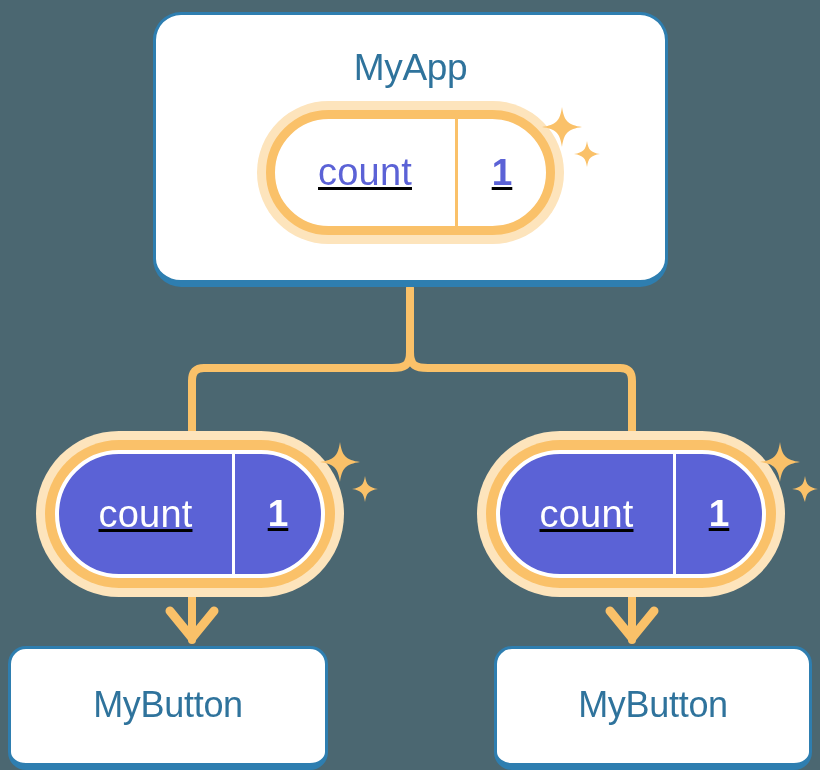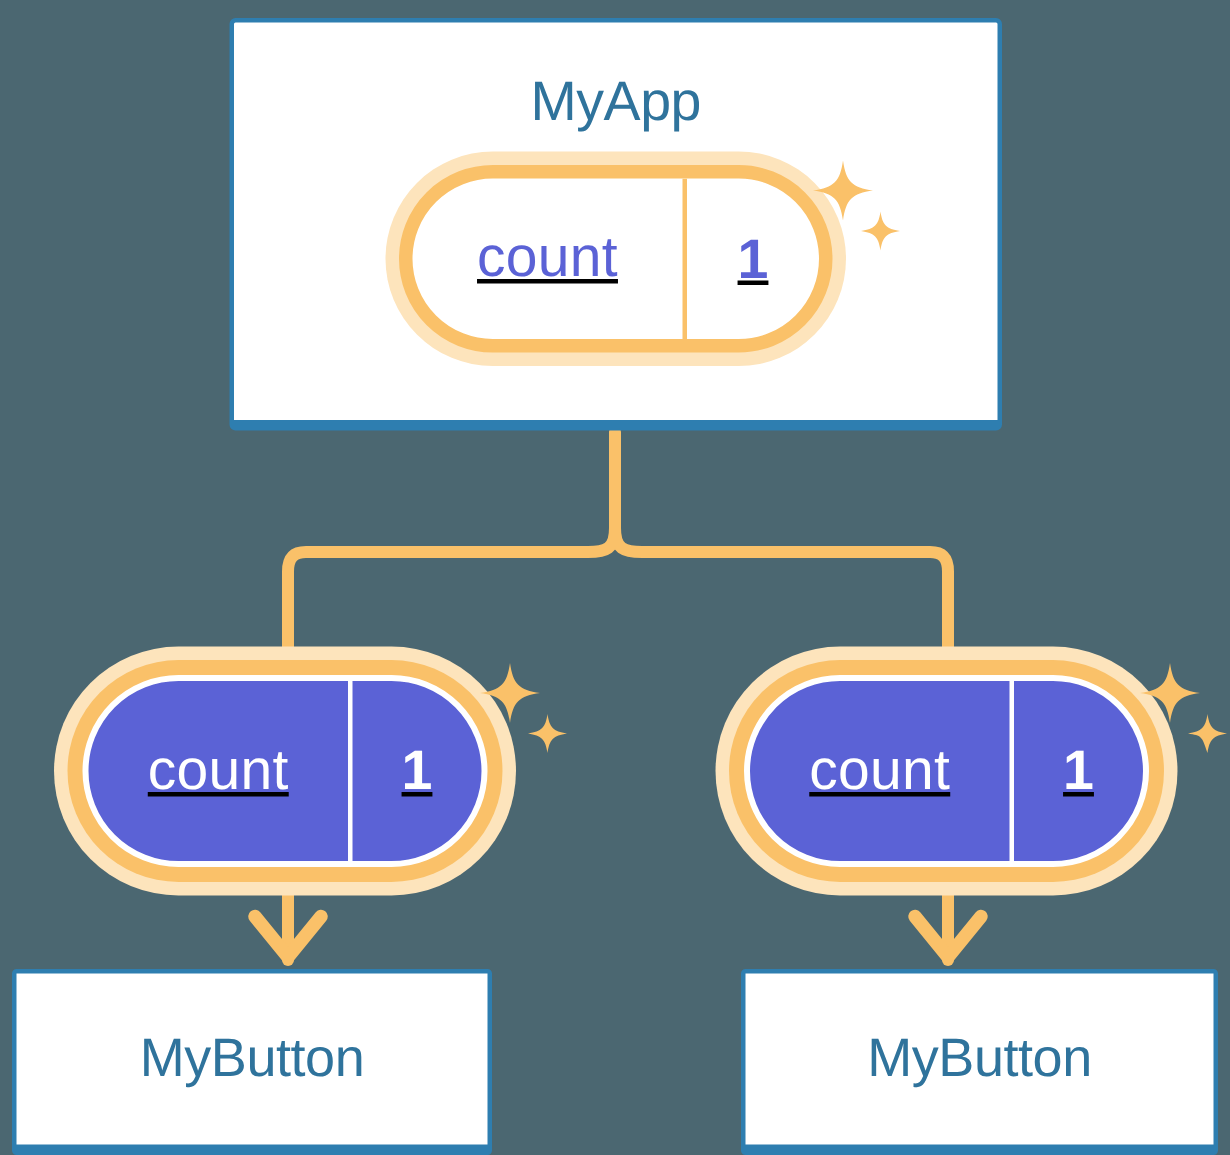--- a/index.html
+++ b/index.html
@@ -45,29 +45,29 @@
     letter-spacing: -0.3px;
     text-align: center;
     white-space: nowrap;
   }
 
   #card-myapp {
     left: 153px;
     top: 12px;
     width: 515px;
     height: 275px;
-    border-radius: 4px;
+    border-radius: 28px;
   }
   #card-myapp .card-title {
     margin-top: 32px;
   }
 
   .leaf-card {
     height: 124px;
-    border-radius: 3px;
+    border-radius: 18px;
   }
   #card-mybutton-left {
     left: 8px;
     top: 646px;
     width: 320px;
   }
   #card-mybutton-right {
     left: 494px;
     top: 646px;
     width: 318px;

